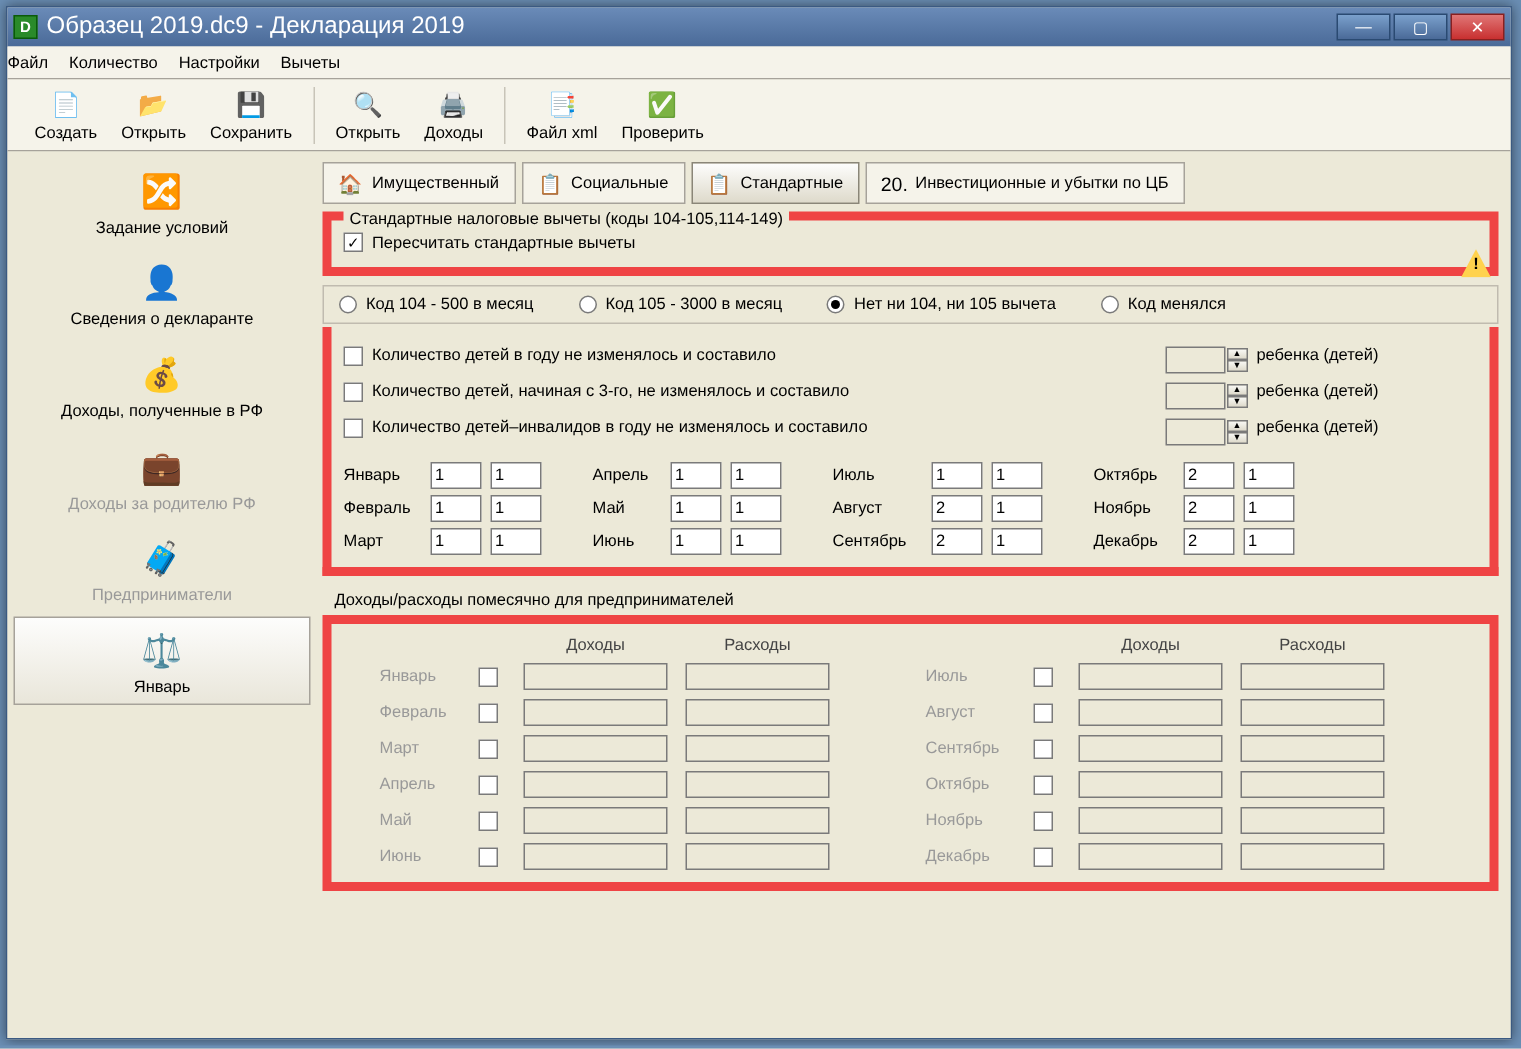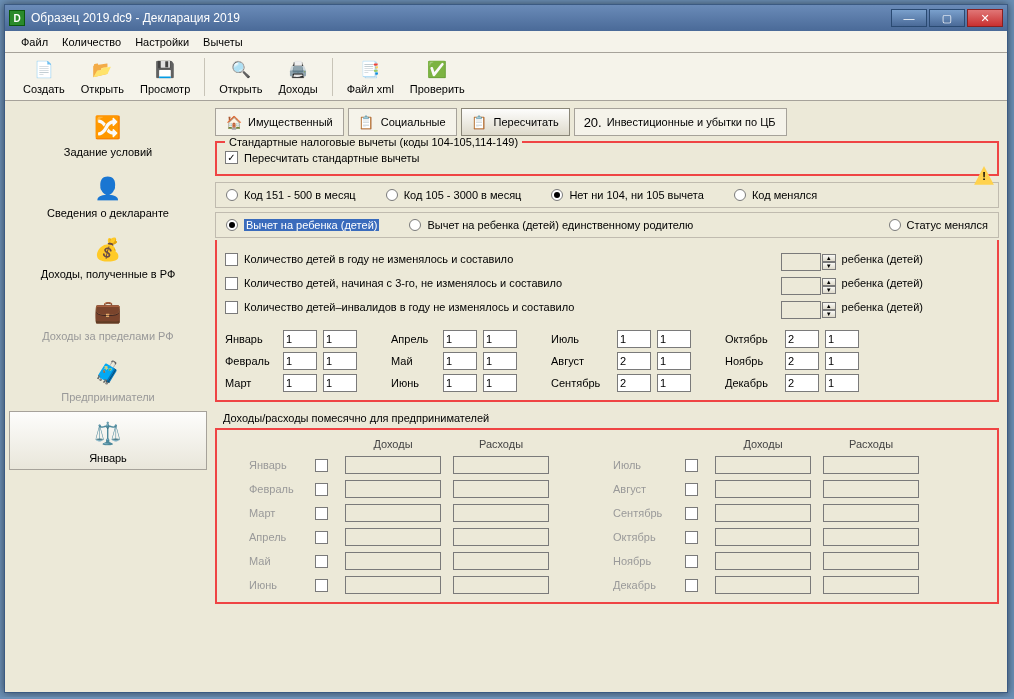--- a/index.html
+++ b/index.html
@@ -1,42 +1,42 @@
 <!DOCTYPE html>
 <html><head>
 <meta charset="utf-8">
 <style>
 * { box-sizing: border-box; margin: 0; padding: 0; font-family: Tahoma, Arial, sans-serif; font-size: 11px; }
 body { background: #6b8fb5; padding: 4px; }
 .window { background: #ece9d8; border: 1px solid #3b5a82; box-shadow: 0 0 8px rgba(0,0,0,0.5); width: 1004px; height: 689px; display: flex; flex-direction: column; }
 .titlebar { height: 26px; background: linear-gradient(to bottom, #6a8bb8, #4a6a98); display: flex; align-items: center; padding: 0 4px; color: #fff; }
 .titlebar .app-icon { width: 16px; height: 16px; background: #2a8a2a; border: 1px solid #0a5a0a; margin-right: 6px; display:flex;align-items:center;justify-content:center;color:#fff;font-weight:bold;font-size:10px; }
-.titlebar .title { flex: 1; font-size: 12px; }
+.titlebar .title { flex: 1; font-size: 16px; }
 .titlebar .win-buttons { display: flex; gap: 2px; }
 .win-btn { width: 36px; height: 18px; border: 1px solid #2a4a72; background: linear-gradient(#7aa0cc,#4a6a98); display:flex;align-items:center;justify-content:center; color:#fff; font-size:11px; cursor:pointer; }
 .win-btn.close { background: linear-gradient(#e07676,#c83030); border-color:#882020; }
-.menubar { height: 22px; background: #f5f3ea; border-bottom: 1px solid #a6a29a; display: flex; align-items: center; padding: 0 16px; gap: 14px; }
+.menubar { height: 22px; background: #f5f3ea; border-bottom: 1px solid #a6a29a; display: flex; align-items: center; padding: 0 0; gap: 14px; }
 .menubar span { cursor: pointer; }
 .toolbar { height: 48px; background: #f5f3ea; border-bottom: 1px solid #a6a29a; display: flex; align-items: center; padding: 0 10px; gap: 0px; }
 .tool-btn { display: flex; flex-direction: column; align-items: center; gap: 2px; padding: 2px 8px; cursor: pointer; }
 .tool-btn .ico { width: 22px; height: 22px; display:flex;align-items:center;justify-content:center; font-size:16px; }
 .tool-sep { width: 1px; height: 38px; background: #c8c4b8; margin: 0 6px; }
 .content { flex: 1; display: flex; background: #ece9d8; padding: 4px; gap: 4px; overflow:hidden; }
 .sidebar { width: 198px; display: flex; flex-direction: column; gap: 2px; }
 .side-item { display: flex; flex-direction: column; align-items: center; padding: 6px 4px 4px; cursor: pointer; border: 1px solid transparent; }
 .side-item.active { background: linear-gradient(#fdfdfc,#e9e6da); border: 1px solid #a6a29a; }
 .side-item.disabled { color: #999; }
 .side-item .ico { width: 32px; height: 32px; display:flex;align-items:center;justify-content:center; font-size:22px; }
 .side-item .lbl { margin-top: 2px; text-align: left; line-height:1.2; }
 .main { flex: 1; display: flex; flex-direction: column; }
 .tabbar { height: 34px; display: flex; align-items: center; gap: 4px; padding: 2px 4px; }
 .tab { display: flex; align-items: center; gap: 6px; padding: 4px 10px; border: 1px solid #a6a29a; background: #f5f3ea; cursor: pointer; height: 28px; }
 .tab.active { background: linear-gradient(#fdfdfc,#dedacb); border-color: #8a8678; }
 .tab .ico { width:16px; height:16px; display:flex;align-items:center;justify-content:center; font-size:13px; }
-.groupbox { border: 2px solid #ef4444; margin: 2px 4px; padding: 6px 8px 8px; position: relative; }
+.groupbox { border: 6px solid #ef4444; margin: 2px 4px; padding: 6px 8px 8px; position: relative; }
 .groupbox .legend { position: absolute; top: -7px; left: 8px; background: #ece9d8; padding: 0 4px; font-size:11px; }
 .chk-row { display: flex; align-items: center; gap: 6px; padding: 2px 0; }
 .chk { width: 13px; height: 13px; border: 1px solid #7a7a7a; background: #fff; display:flex;align-items:center;justify-content:center; font-size:10px; color:#000; cursor:pointer; }
 .radio { width: 12px; height: 12px; border: 1px solid #7a7a7a; border-radius: 50%; background: #fff; display:flex;align-items:center;justify-content:center; cursor:pointer; }
 .radio.sel::after { content:''; width:6px; height:6px; background:#000; border-radius:50%; }
 .radio-row { display:flex; align-items:center; gap:6px; }
 .panel { border: 1px solid #c0bbaf; margin: 4px 4px 2px; padding: 6px 10px; display:flex; gap: 30px; align-items:center; }
 .panel2 { border: 1px solid #c0bbaf; margin: 2px 4px; padding: 6px 10px; display:flex; gap: 30px; align-items:center; }
 .field { height: 18px; border: 1px solid #7a7a7a; background: #fff; padding: 0 2px; font-size:11px; display:flex;align-items:center; }
 .field.ro { background: #ece9d8; }
@@ -82,21 +82,21 @@
     <div class="tool-btn">
         <div class="ico">📄</div>
         <span>Создать</span>
       </div>
     <div class="tool-btn">
         <div class="ico">📂</div>
         <span>Открыть</span>
       </div>
     <div class="tool-btn">
         <div class="ico">💾</div>
-        <span>Просмотр</span>
+        <span>Сохранить</span>
       </div>
     <div class="tool-sep"></div>
     <div class="tool-btn">
         <div class="ico">🔍</div>
         <span>Открыть</span>
       </div>
     <div class="tool-btn">
         <div class="ico">🖨️</div>
         <span>Доходы</span>
       </div>
@@ -120,21 +120,21 @@
       <div class="side-item">
           <div class="ico">👤</div>
           <div class="lbl">Сведения о декларанте</div>
         </div>
       <div class="side-item">
           <div class="ico">💰</div>
           <div class="lbl">Доходы, полученные в РФ</div>
         </div>
       <div class="side-item disabled">
           <div class="ico">💼</div>
-          <div class="lbl">Доходы за пределами РФ</div>
+          <div class="lbl">Доходы за родителю РФ</div>
         </div>
       <div class="side-item disabled">
           <div class="ico">🧳</div>
           <div class="lbl">Предприниматели</div>
         </div>
       <div class="side-item active">
           <div class="ico">⚖️</div>
           <div class="lbl">Январь</div>
         </div>
     </div>
@@ -144,21 +144,21 @@
         <div class="tab">
             <div class="ico">🏠</div>
             <span>Имущественный</span>
           </div>
         <div class="tab">
             <div class="ico">📋</div>
             <span>Социальные</span>
           </div>
         <div class="tab active">
             <div class="ico">📋</div>
-            <span>Пересчитать</span>
+            <span>Стандартные</span>
           </div>
         <div class="tab">
             <div class="ico">20.</div>
             <span>Инвестиционные и убытки по ЦБ</span>
           </div>
       </div>
 
       <div class="top-area">
         <div class="groupbox">
           <div class="legend">Стандартные налоговые вычеты (коды 104-105,114-149)</div>
@@ -168,50 +168,36 @@
           </div>
         </div>
         <div class="warn-wrap">
             <div class="warn-icon">!</div>
           </div>
       </div>
 
       <div class="panel">
         <div class="radio-row">
             <div class="radio"></div>
-            <span>Код 151 - 500 в месяц</span>
+            <span>Код 104 - 500 в месяц</span>
           </div>
         <div class="radio-row">
             <div class="radio"></div>
             <span>Код 105 - 3000 в месяц</span>
           </div>
         <div class="radio-row">
             <div class="radio sel"></div>
             <span>Нет ни 104, ни 105 вычета</span>
           </div>
         <div class="radio-row">
             <div class="radio"></div>
             <span>Код менялся</span>
           </div>
       </div>
 
-      <div class="panel2">
-        <div class="radio-row">
-            <div class="radio sel"></div>
-            <span style="background:#3a6bbc;color:#fff;padding:0 2px;">Вычет на ребенка (детей)</span>
-          </div>
-        <div class="radio-row">
-            <div class="radio"></div>
-            <span>Вычет на ребенка (детей) единственному родителю</span>
-          </div>
-        <div class="radio-row" style="margin-left:auto;">
-            <div class="radio"></div>
-            <span>Статус менялся</span>
-          </div>
-      </div>
 
       <div class="groupbox" style="border-top:none;margin-top:0;">
         <div class="counts">
           <div class="count-row">
             <div class="chk"></div>
             <span>Количество детей в году не изменялось и составило</span>
             <div class="spacer"></div>
             <div class="spinner-field">
                 <div class="field ro"></div>
                 <div class="spin-btns">

